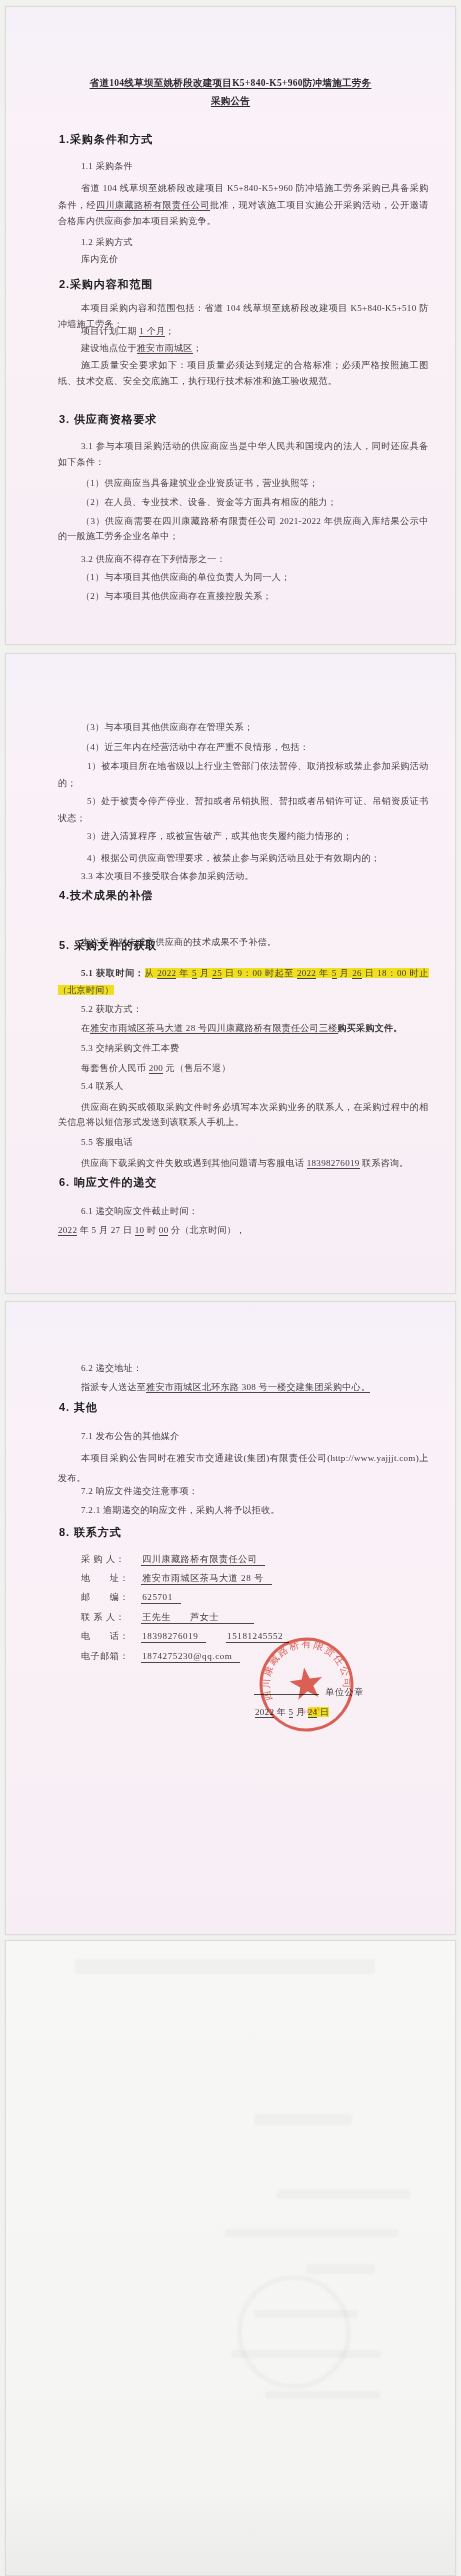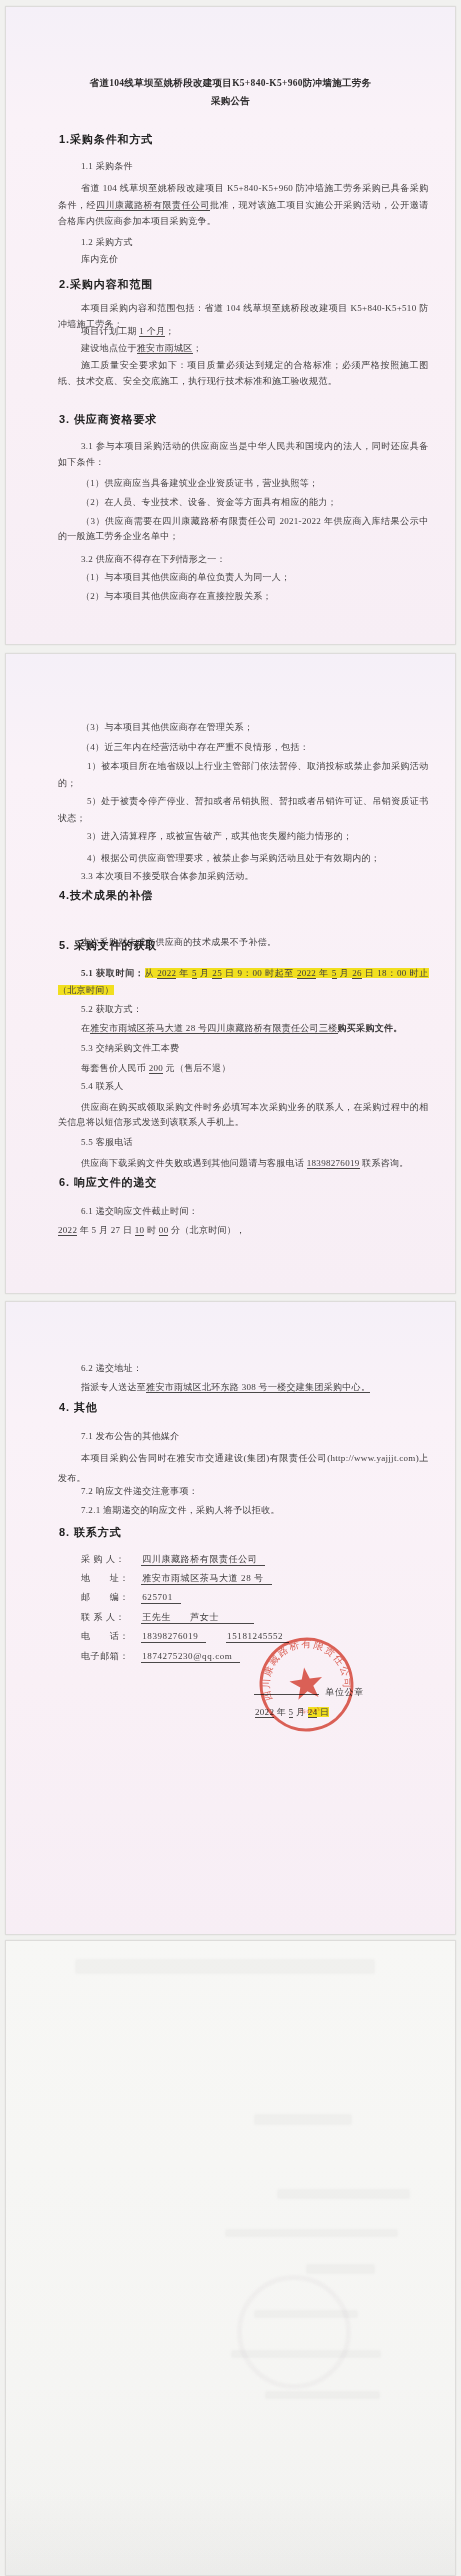--- a/index.html
+++ b/index.html
@@ -24,21 +24,21 @@
   .ind-sub{text-indent:29px;}
   .h{
     position:absolute;left:53px;right:26.5px;
     font-family:"Liberation Sans", sans-serif;
     font-weight:bold;color:#222;letter-spacing:0.9px;
     font-size:11px;line-height:15px;
   }
   .title{
     position:absolute;left:35px;right:35px;text-align:center;
     font-weight:bold;color:#2e2c2d;font-size:9.5px;line-height:16px;
-    text-underline-offset:2.3px;letter-spacing:0.3px;
+    text-decoration:underline;text-underline-offset:2.3px;letter-spacing:0.3px;
   }
   .u{border-bottom:0.6px solid #4a4848;padding-bottom:0px;}
   .hl{background:#f1df1f;}
   .bold{font-weight:bold;}
   .crow{position:absolute;left:75px;font:9px/15px "Liberation Serif", serif;color:#3e3c3d;letter-spacing:0.6px;}
   .clabel{display:inline-block;min-width:60px;}
   .cval{border-bottom:0.6px solid #4a4848;padding:0 8px 0.6px 1.2px;}
   .cval2{border-bottom:0.6px solid #4a4848;padding:0 5.8px 0.6px 1.2px;margin-left:19.6px;}
   .blankline{display:inline-block;width:65px;border-bottom:0.6px solid #4a4848;height:8px;}
   .seal{position:absolute;opacity:.8;mix-blend-mode:multiply;transform:rotate(-8deg);}

